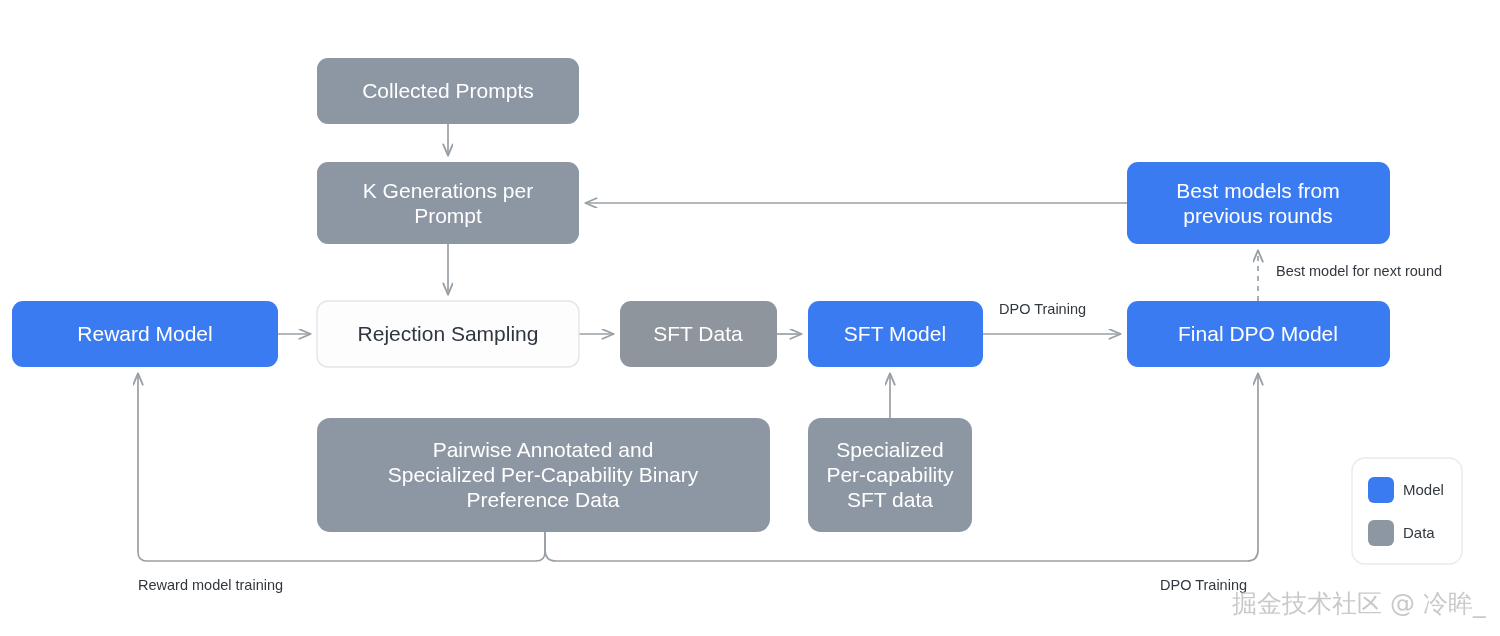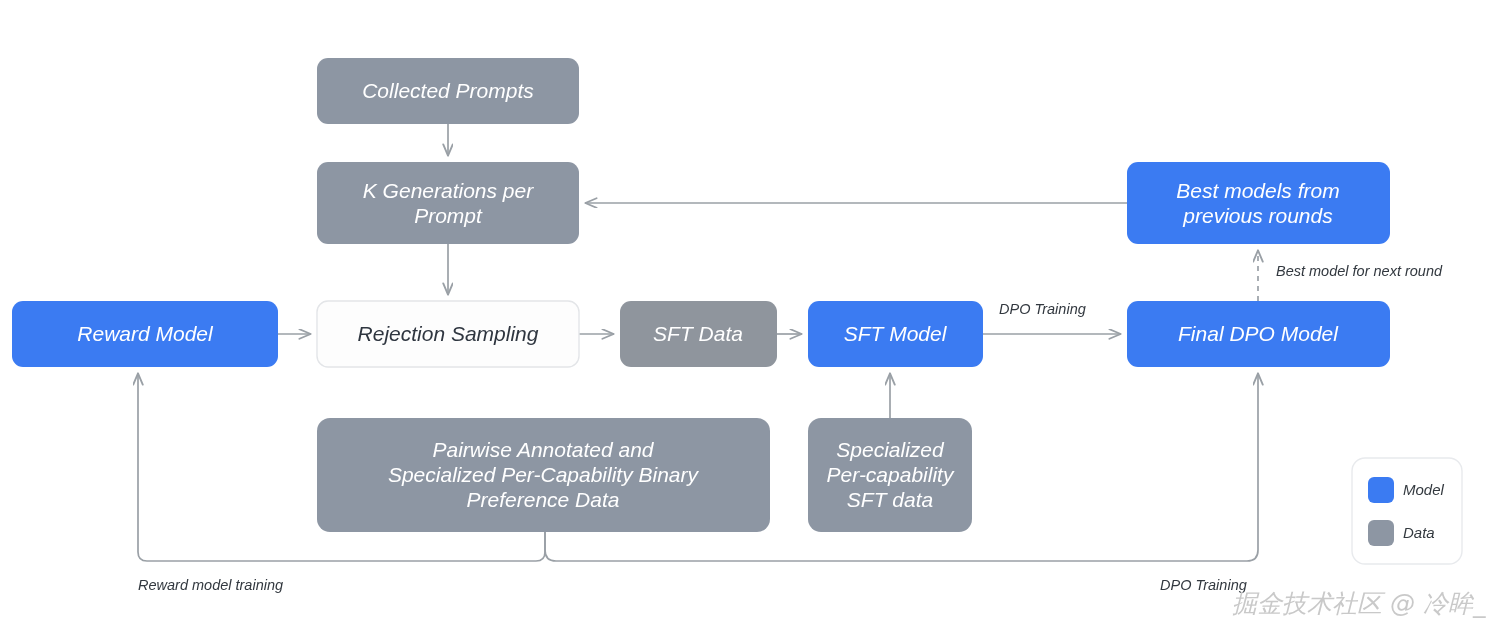--- a/index.html
+++ b/index.html
@@ -12,21 +12,20 @@
     height: 636px;
     position: relative;
     overflow: hidden;
     font-family: "Liberation Sans", sans-serif;
   }
   #diagram-root {
     position: absolute;
     left: 0; top: 0;
     width: 1500px;
     height: 506px;
-    font-style: italic;
   }
   svg.canvas {
     position: absolute;
     left: 0; top: 0;
     width: 1500px;
     height: 636px;
   }
   .node-label {
     font-family: "Liberation Sans", sans-serif;
     fill: #ffffff;

